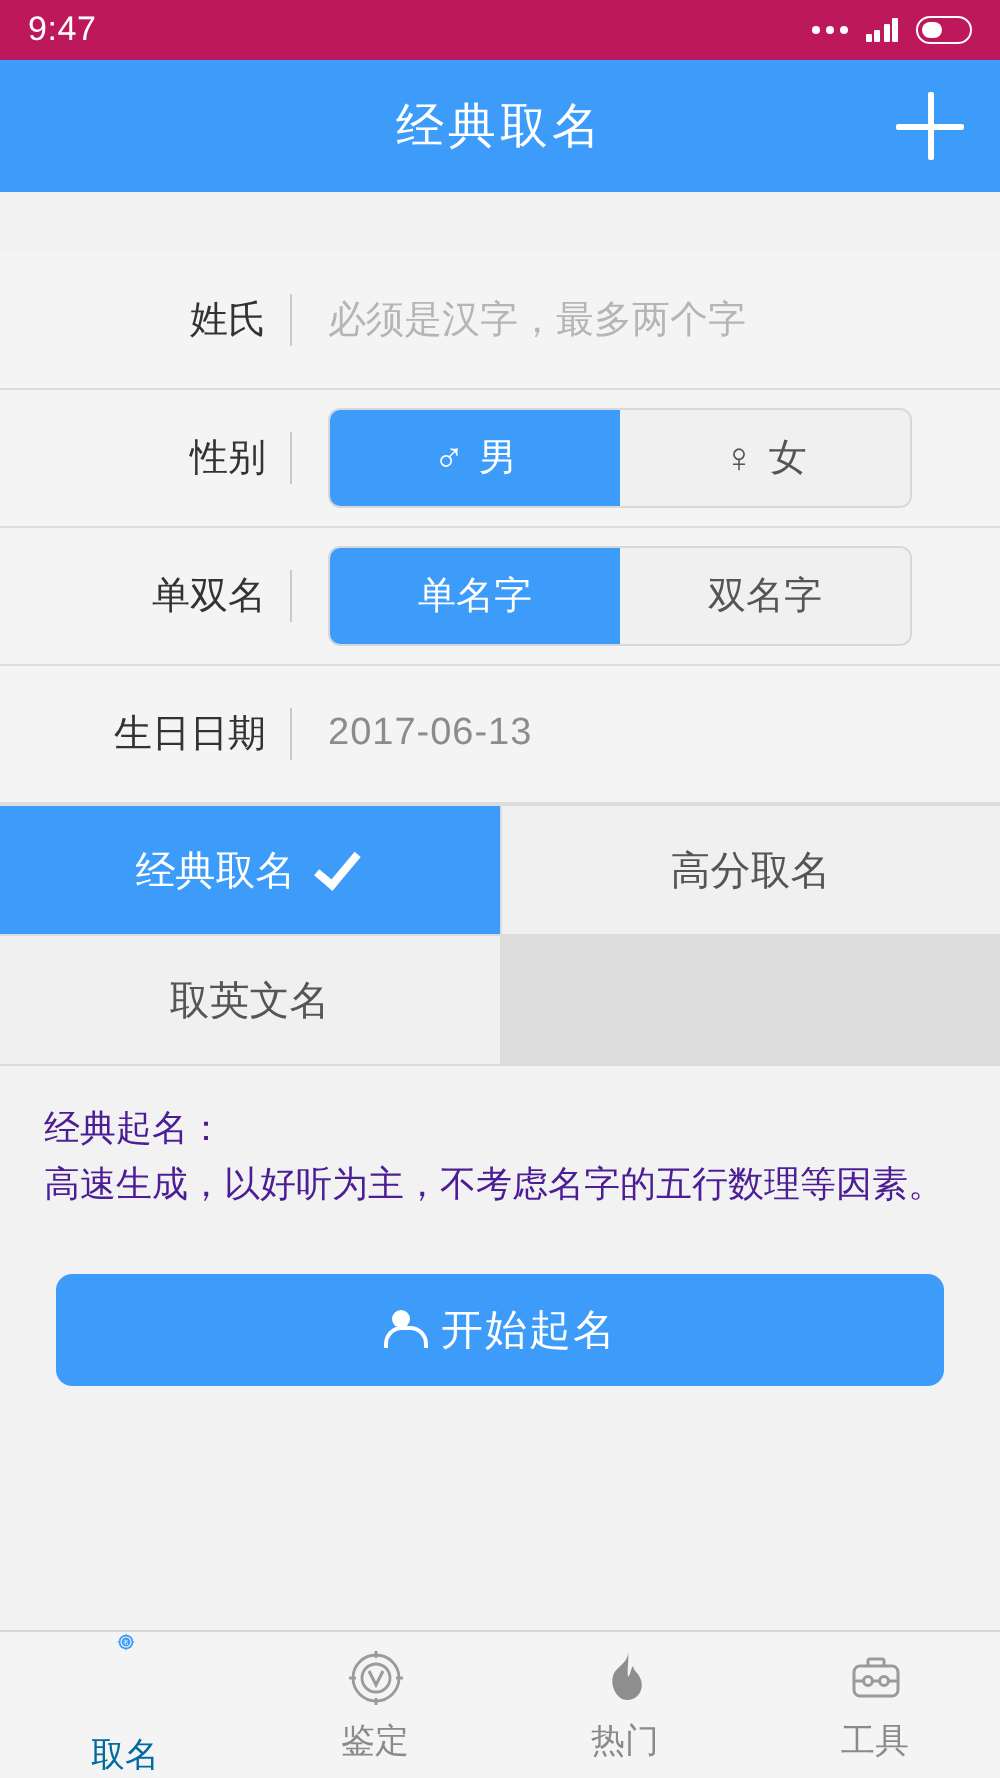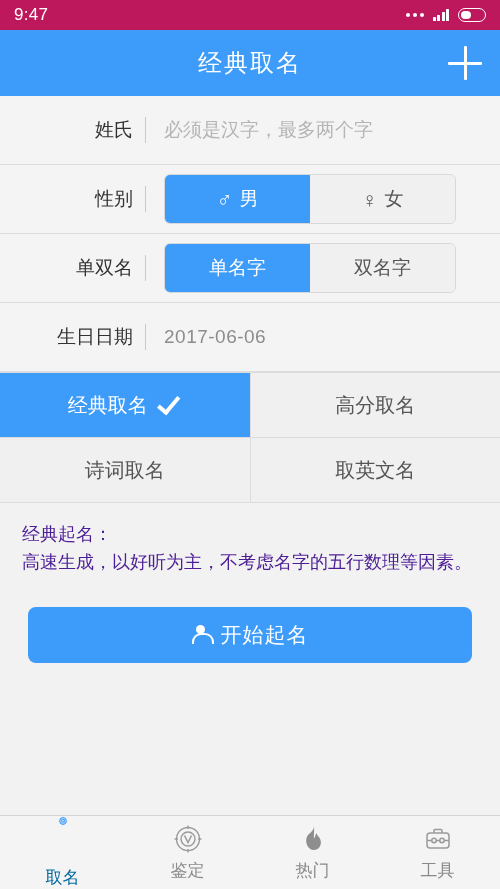--- a/index.html
+++ b/index.html
@@ -64,21 +64,21 @@
     transform: translateY(-50%);
     width: 34px; height: 34px;
   }
   .header-add:before, .header-add:after {
     content: ""; position: absolute; background: #fff; border-radius: 1px;
   }
   .header-add:before { left: 0; top: 15.5px; width: 34px; height: 3px; }
   .header-add:after { top: 0; left: 15.5px; height: 34px; width: 3px; }
 
   
-  .form-block { flex: none; }
+  .form-block { flex: none; margin-top: 30px; }
   .row {
     height: 69px;
     background: #f4f4f4;
     display: flex;
     align-items: center;
     border-bottom: 1px solid #dcdcdc;
     padding-left: 0;
   }
   .row-label {
     width: 145px;
@@ -277,33 +277,32 @@
           <span class="seg active">单名字</span>
           <span class="seg">双名字</span>
         </span>
       </span>
     </div>
 
     <div class="row">
       <span class="row-label">生日日期</span>
       <span class="row-divider"></span>
       <span class="row-field">
-        <span class="value">2017-06-06</span>
+        <span class="value">2017-06-13</span>
       </span>
     </div>
 
   </div>
 
   <div class="grid">
     <div class="cell active">
       <span>经典取名</span>
       <span class="check"></span>
     </div>
     <div class="cell">高分取名</div>
-    <div class="cell">诗词取名</div>
     <div class="cell">取英文名</div>
   </div>
 
   <div class="desc">
     <div>经典起名：</div>
     <div>高速生成，以好听为主，不考虑名字的五行数理等因素。</div>
   </div>
 
   <div class="btn-wrap">
     <button class="primary-btn">

